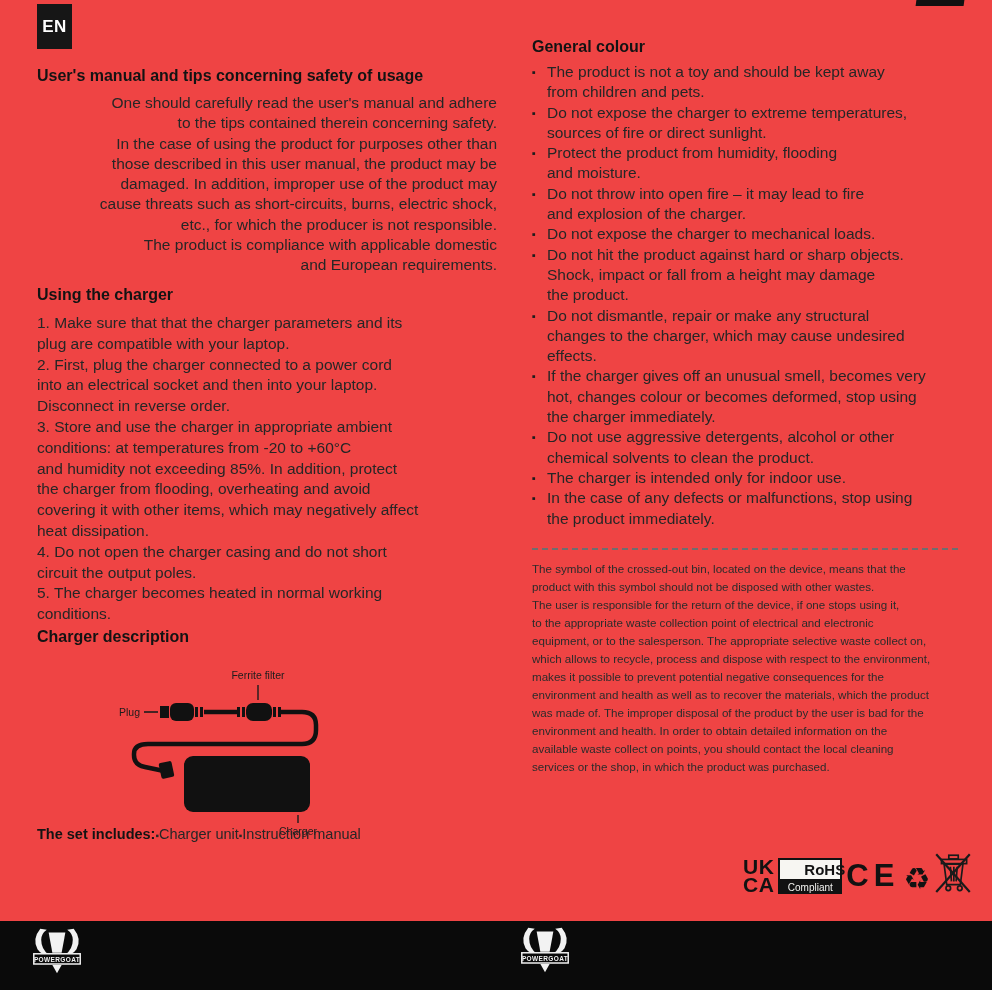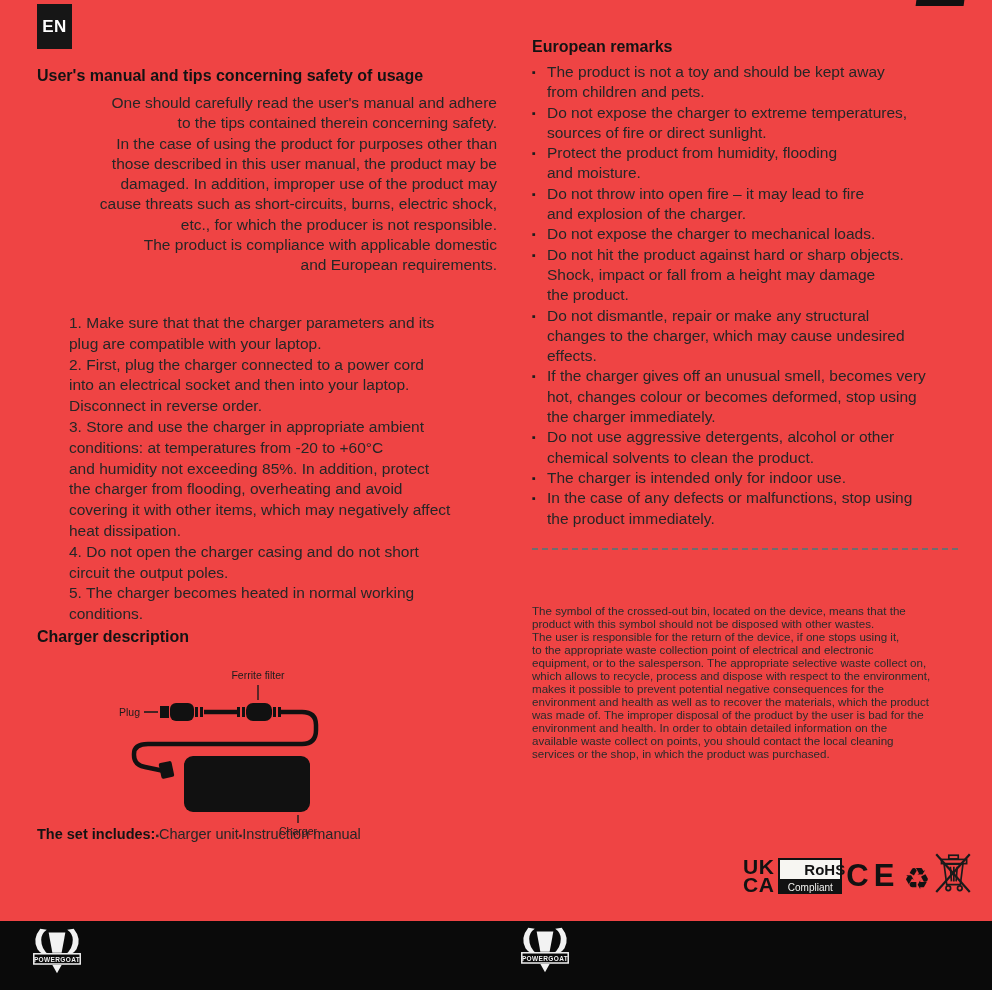--- a/index.html
+++ b/index.html
@@ -14,29 +14,29 @@
   .en-badge{
     left:37px;top:4px;width:35px;height:45px;background:#161616;color:#fff;
     display:flex;align-items:center;justify-content:center;
     font-weight:bold;font-size:17px;letter-spacing:.5px;
   }
   
   .h-main{font-weight:bold;font-size:16px;color:#131313;}
   .h-sub{font-weight:bold;font-size:16px;color:#131313;}
   
   .body-txt{font-size:15.5px;line-height:20.3px;white-space:pre-line;color:#262626;}
-  .steps-txt{font-size:15.5px;line-height:20.8px;white-space:pre-line;color:#262626;margin-left:32px;}
+  .steps-txt{font-size:15.5px;line-height:20.8px;white-space:pre-line;color:#262626;}
   
   .bullets{left:532px;top:62px;width:436px;}
   .bullets .li{display:flex;font-size:15.5px;line-height:20.3px;}
   .bullets .mk{width:15px;flex:0 0 15px;font-size:11px;line-height:20.3px;color:#1c1c1c;}
   .bullets .tx{flex:1;white-space:pre-line;color:#262626;}
   .divider{left:532px;top:548px;width:426px;border-top:2px dashed #6e6e6e;height:0;}
   .disposal-h{left:532px;top:561px;width:440px;font-size:12.5px;font-weight:bold;color:#131313;}
-  .disposal-t{left:532px;top:604px;width:446px;font-size:11.6px;line-height:13px;white-space:pre-line;color:#2b2b2b;}
+  .disposal-t{left:532px;top:560px;width:446px;font-size:11.6px;line-height:18px;white-space:pre-line;color:#2b2b2b;}
   
   .set-line{left:37px;top:826px;width:460px;font-size:14.5px;display:flex;align-items:baseline;color:#262626;}
   .set-line .lbl{font-weight:bold;color:#131313;}
   .set-line .mk{font-size:10px;}
   
   .marks{left:703px;top:846px;width:268px;height:48px;display:flex;align-items:flex-end;gap:4px;margin-left:40px;}
   .ukca{font-weight:bold;font-size:21px;line-height:18px;color:#121212;letter-spacing:.5px;}
   .rohs{width:64px;text-align:center;}
   .rohs .top{border:2.5px solid #121212;font-weight:bold;font-size:15px;line-height:19px;color:#121212;background:#f7f6f2;padding-left:24px;}
   .rohs .bot{background:#121212;color:#f5f5f2;font-size:10px;line-height:13px;}
@@ -65,20 +65,21 @@
   <div class="abs body-txt" style="left:37px;top:93px;width:460px;text-align:right;">One should carefully read the user's manual and adhere
 to the tips contained therein concerning safety.
 In the case of using the product for purposes other than
 those described in this user manual, the product may be
 damaged. In addition, improper use of the product may
 cause threats such as short-circuits, burns, electric shock,
 etc., for which the producer is not responsible.
 The product is compliance with applicable domestic
 and European requirements.</div>
 
+  <div class="abs h-sub" style="left:37px;top:286px;width:300px;">Using the charger</div>
 
   <div class="abs steps-txt" style="left:37px;top:313px;width:470px;">1. Make sure that that the charger parameters and its
 plug are compatible with your laptop.
 2. First, plug the charger connected to a power cord
 into an electrical socket and then into your laptop.
 Disconnect in reverse order.
 3. Store and use the charger in appropriate ambient
 conditions: at temperatures from -20 to +60°C
 and humidity not exceeding 85%. In addition, protect
 the charger from flooding, overheating and avoid
@@ -122,21 +123,21 @@
   </svg>
 
   <div class="abs set-line">
     <span class="lbl">The set includes:</span>
     <span class="mk">▪</span>
     <span>Charger unit</span>
     <span class="mk">▪</span>
     <span>Instruction manual</span>
   </div>
 
-  <div class="abs h-sub" style="left:532px;top:38px;width:300px;">European remarks</div>
+  <div class="abs h-sub" style="left:532px;top:38px;width:300px;">General colour</div>
 
   <div class="abs bullets">
     <div class="li">
         <span class="mk">▪</span>
         <span class="tx">The product is not a toy and should be kept away
 from children and pets.</span>
       </div>
     <div class="li">
         <span class="mk">▪</span>
         <span class="tx">Do not expose the charger to extreme temperatures,

